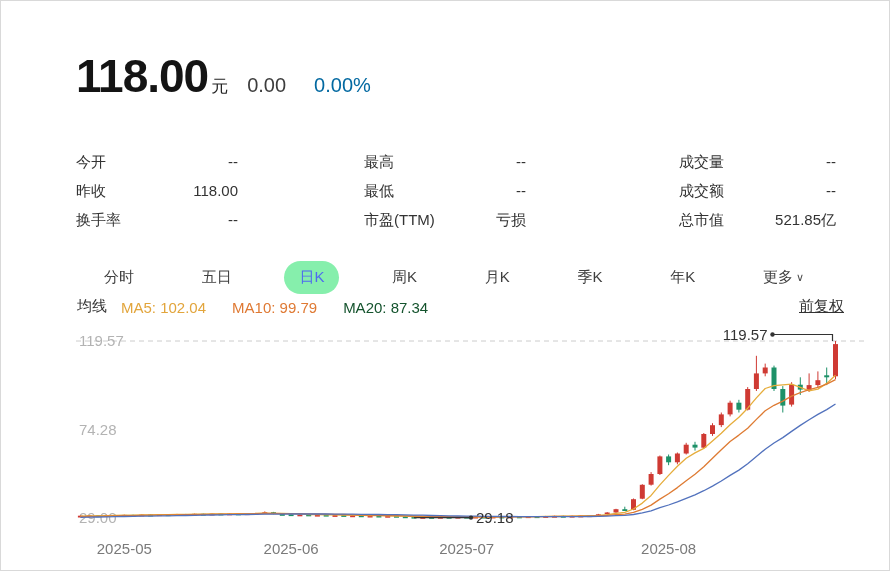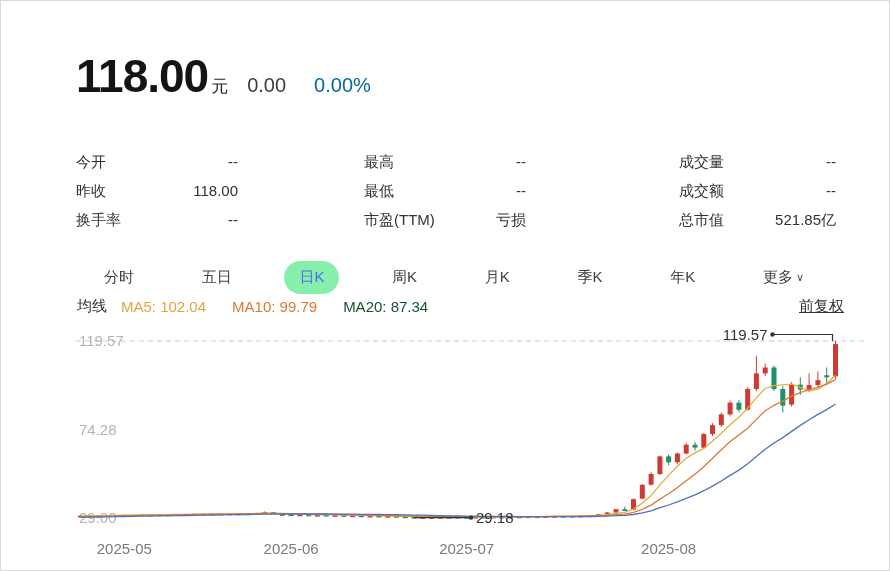--- a/index.html
+++ b/index.html
@@ -20,21 +20,21 @@
   .stat-col{position:absolute;top:146px;}
   .stat-row{display:flex;justify-content:space-between;height:29px;line-height:29px;font-size:15px;color:#333;}
   .stat-label{color:#333;}
   .stat-value{color:#333;text-align:right;}
   
   #tab-bar{position:absolute;left:88px;top:258px;width:730px;height:36px;display:flex;justify-content:space-between;align-items:center;}
   .tab{font-size:15px;color:#404040;padding:7px 15px;border-radius:18px;cursor:pointer;white-space:nowrap;}
   .tab.active{color:#4f6bef;background:#86efac;}
   .tab .chev{font-size:11px;color:#4a4a4a;margin-left:3px;position:relative;top:-1px;}
   
-  #ma-bar{position:absolute;left:76px;top:296px;font-size:15px;display:flex;align-items:center;}
+  #ma-bar{position:absolute;left:76px;top:296px;font-size:15px;display:flex;align-items:flex-end;}
   #ma-label{color:#333;}
   #ma5{color:#e2a53c;margin-left:14px;}
   #ma10{color:#df7933;margin-left:26px;}
   #ma20{color:#14532d;margin-left:26px;}
   #adjust-toggle{position:absolute;right:45px;top:296px;font-size:15px;color:#333;cursor:pointer;text-decoration:underline;}
   
   #kline-chart{position:absolute;left:0;top:0;width:888px;height:569px;}
 </style>
 </head>
 <body>

